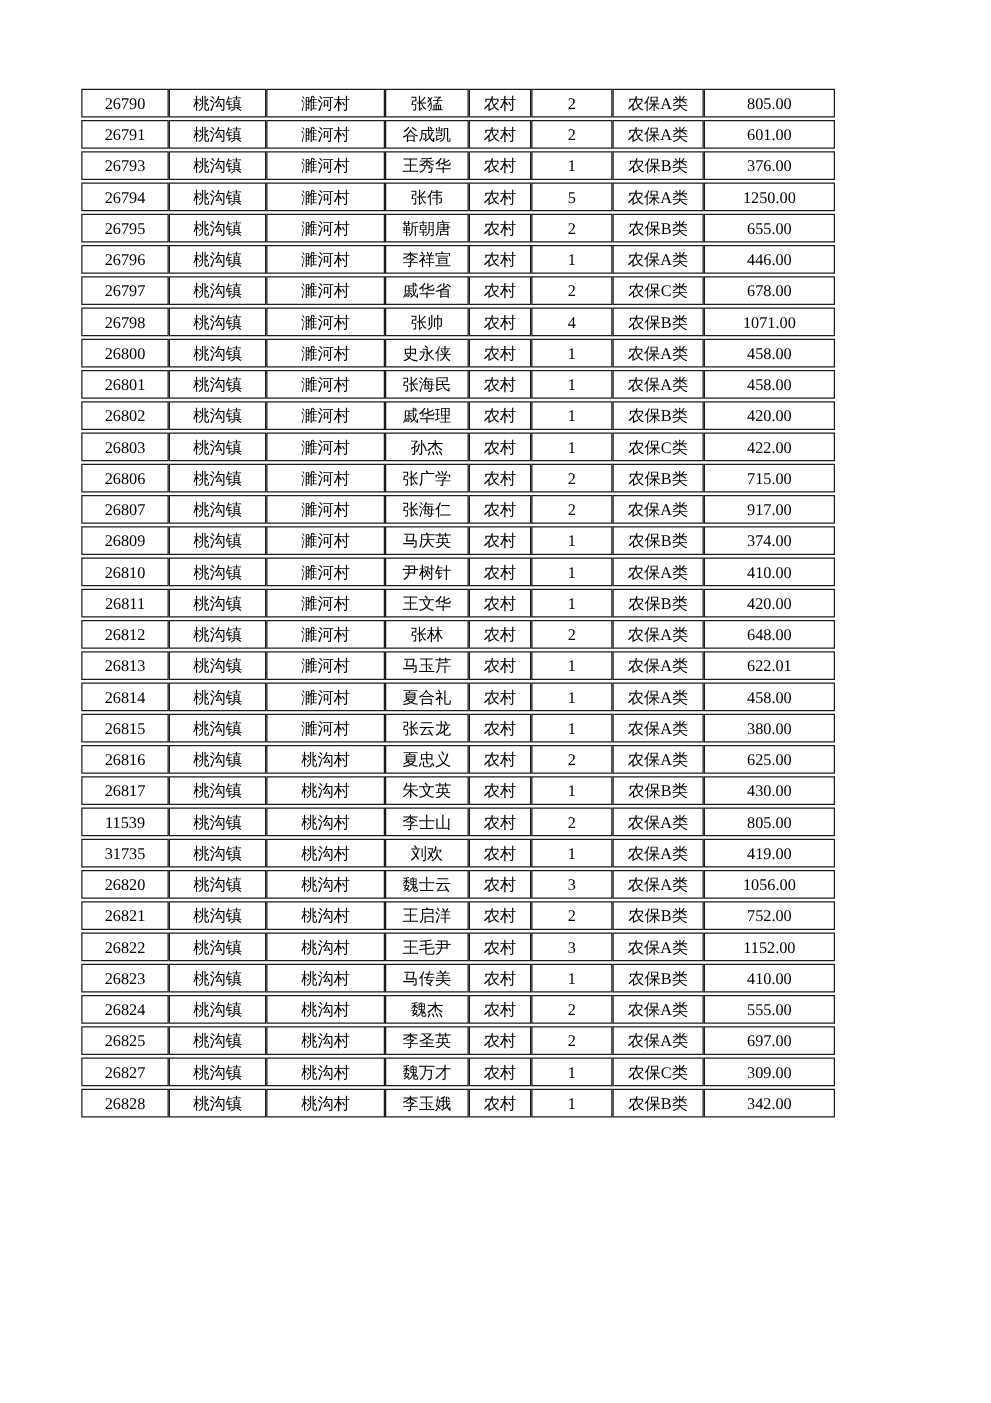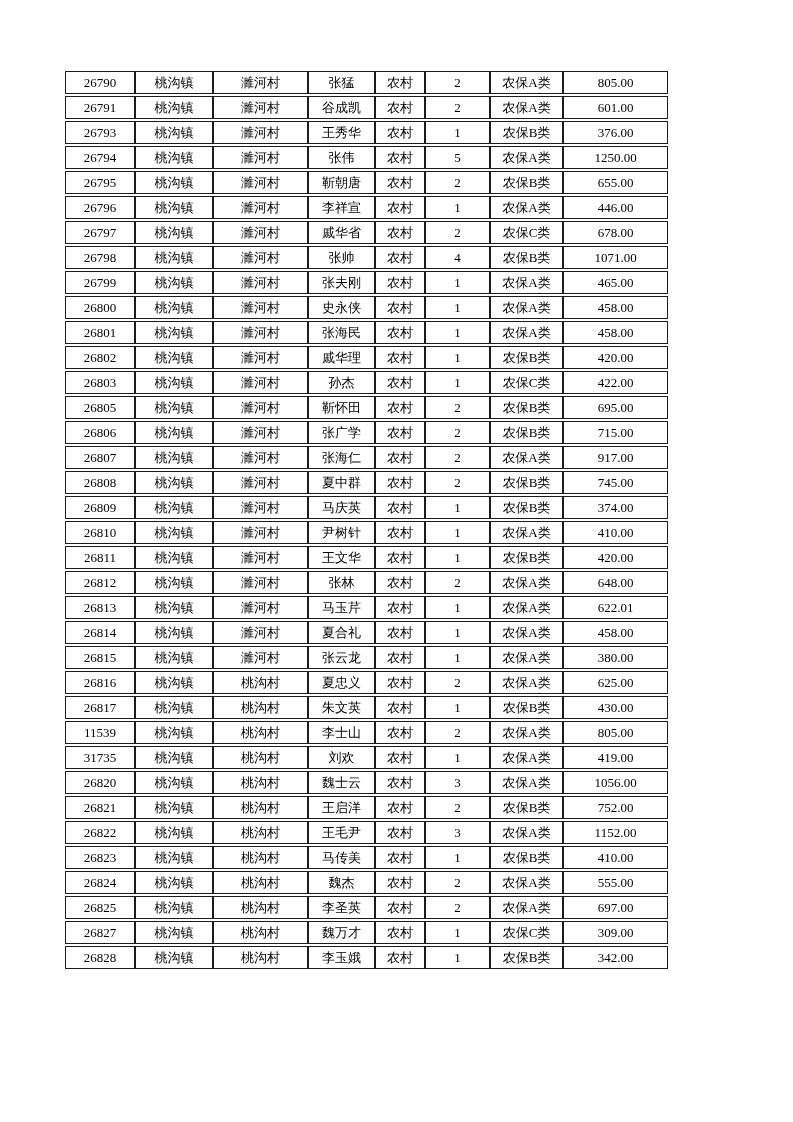--- a/index.html
+++ b/index.html
@@ -137,30 +137,20 @@
     <td>26798</td>
     <td>桃沟镇</td>
     <td>濉河村</td>
     <td>张帅</td>
     <td>农村</td>
     <td>4</td>
     <td>农保B类</td>
     <td>1071.00</td>
   </tr>
         <tr>
-    <td>26799</td>
-    <td>桃沟镇</td>
-    <td>濉河村</td>
-    <td>张夫刚</td>
-    <td>农村</td>
-    <td>1</td>
-    <td>农保A类</td>
-    <td>465.00</td>
-  </tr>
-        <tr>
     <td>26800</td>
     <td>桃沟镇</td>
     <td>濉河村</td>
     <td>史永侠</td>
     <td>农村</td>
     <td>1</td>
     <td>农保A类</td>
     <td>458.00</td>
   </tr>
         <tr>
@@ -187,58 +177,38 @@
     <td>26803</td>
     <td>桃沟镇</td>
     <td>濉河村</td>
     <td>孙杰</td>
     <td>农村</td>
     <td>1</td>
     <td>农保C类</td>
     <td>422.00</td>
   </tr>
         <tr>
-    <td>26805</td>
-    <td>桃沟镇</td>
-    <td>濉河村</td>
-    <td>靳怀田</td>
-    <td>农村</td>
-    <td>2</td>
-    <td>农保B类</td>
-    <td>695.00</td>
-  </tr>
-        <tr>
     <td>26806</td>
     <td>桃沟镇</td>
     <td>濉河村</td>
     <td>张广学</td>
     <td>农村</td>
     <td>2</td>
     <td>农保B类</td>
     <td>715.00</td>
   </tr>
         <tr>
     <td>26807</td>
     <td>桃沟镇</td>
     <td>濉河村</td>
     <td>张海仁</td>
     <td>农村</td>
     <td>2</td>
     <td>农保A类</td>
     <td>917.00</td>
-  </tr>
-        <tr>
-    <td>26808</td>
-    <td>桃沟镇</td>
-    <td>濉河村</td>
-    <td>夏中群</td>
-    <td>农村</td>
-    <td>2</td>
-    <td>农保B类</td>
-    <td>745.00</td>
   </tr>
         <tr>
     <td>26809</td>
     <td>桃沟镇</td>
     <td>濉河村</td>
     <td>马庆英</td>
     <td>农村</td>
     <td>1</td>
     <td>农保B类</td>
     <td>374.00</td>

